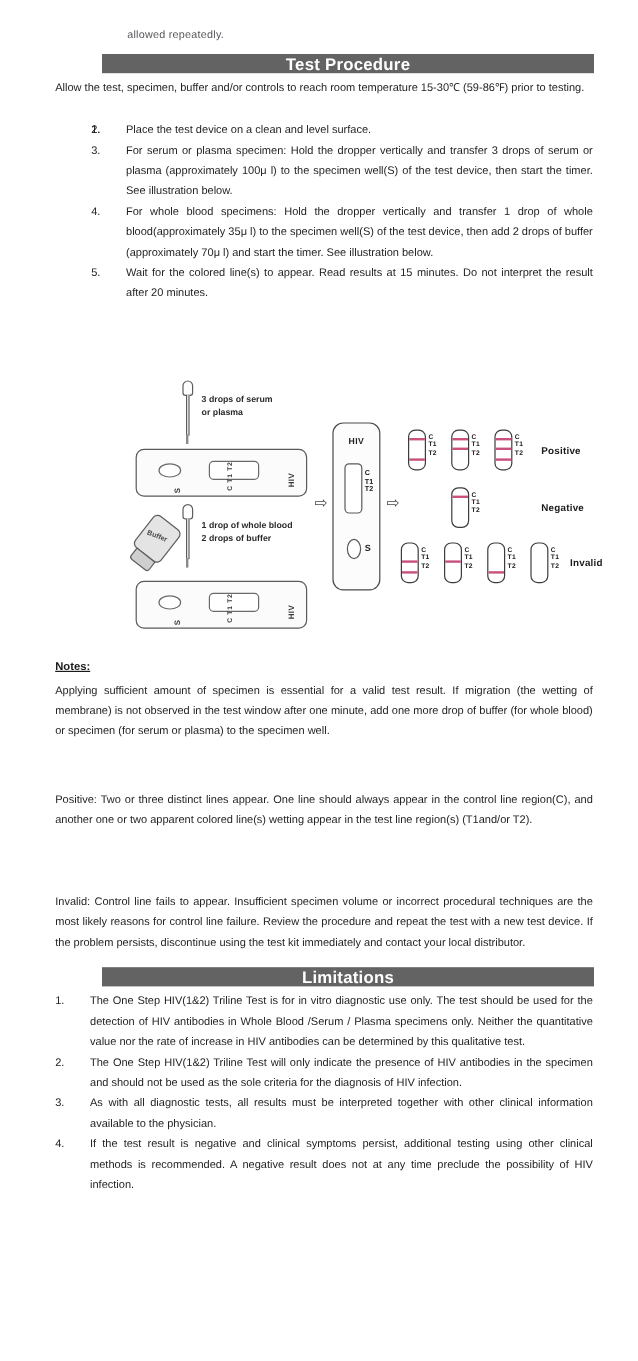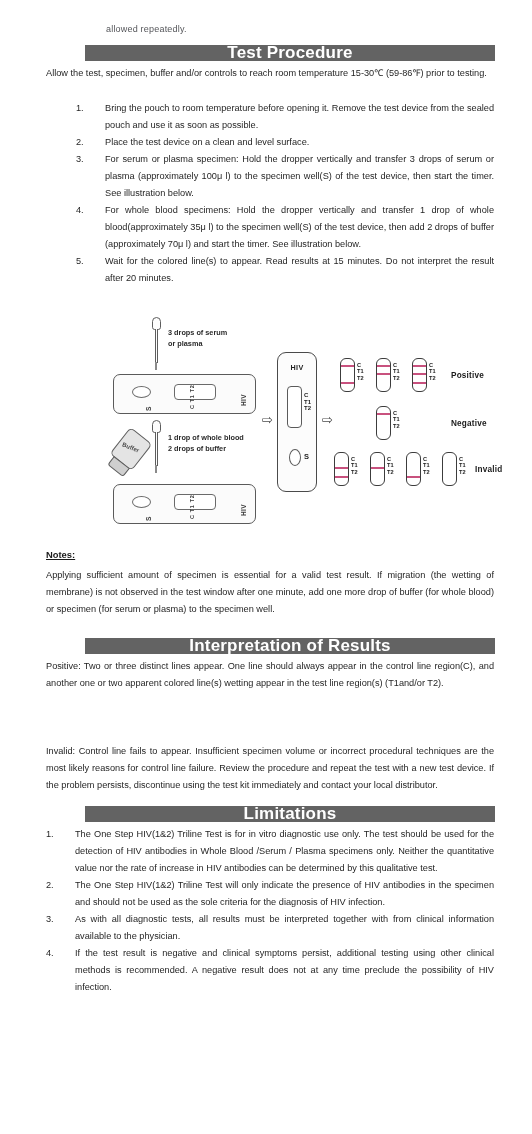--- a/index.html
+++ b/index.html
@@ -24,21 +24,21 @@
     font-size: 9px; color: #55565a;
     letter-spacing: .2px;
   }
 
   
   .sec-bar {
     position: absolute;
     left: 85px; width: 410px; height: 16px;
     background: #636363;
     color: #ffffff;
-    font-size: 17px;
+    font-size: 14px;
     font-weight: bold;
     text-align: center;
     line-height: 16px;
     letter-spacing: .2px;
   }
 
   
   .para {
     position: absolute;
     font-size: 9.2px;
@@ -232,21 +232,20 @@
 
   <div class="top-sliver">allowed repeatedly.</div>
 
   <div class="sec-bar" style="top:17px;">Test Procedure</div>
 
   <div class="para" style="left:46px; top:37px; width:448px;">Allow the test, specimen, buffer and/or controls to reach room temperature 15-30℃ (59-86℉) prior to testing.</div>
 
   <div class="numlist" style="left:76px; top:72px; width:418px;">
     <div class="li">
       <span class="num">1.</span>
-      <span>Bring the pouch to room temperature before opening it. Remove the test device from the sealed pouch and use it as soon as possible.</span>
     </div>
     <div class="li nojust">
       <span class="num">2.</span>
       <span>Place the test device on a clean and level surface.</span>
     </div>
     <div class="li">
       <span class="num">3.</span>
       <span>For serum or plasma specimen: Hold the dropper vertically and transfer 3 drops of serum or plasma (approximately 100μ l) to the specimen well(S) of the test device, then start the timer. See illustration below.</span>
     </div>
     <div class="li">
@@ -395,21 +394,20 @@
       <div>T1</div>
       <div>T2</div>
     </div>
 
     <div class="res-label" style="left:475px; top:151px;">Invalid</div>
   </div>
 
   <div class="notes-label" style="left:46px; top:521px;">Notes:</div>
   <div class="para" style="left:46px; top:539px; width:448px;">Applying sufficient amount of specimen is essential for a valid test result. If migration (the wetting of membrane) is not observed in the test window after one minute, add one more drop of buffer (for whole blood) or specimen (for serum or plasma) to the specimen well.</div>
 
-  <div class="sec-bar" style="top:610px;">Interpretation of Results</div>
 
   <div class="para" style="left:46px; top:630px; width:448px;">
     <b>Positive:</b><span> Two or three distinct lines appear. One line should always appear in the control line region(C), and another one or two apparent colored line(s) wetting appear in the test line region(s) (T1and/or T2).</span>
   </div>
 
 
   <div class="para" style="left:46px; top:715px; width:448px;">
     <b>Invalid:</b><span> Control line fails to appear. Insufficient specimen volume or incorrect procedural techniques are the most likely reasons for control line failure. Review the procedure and repeat the test with a new test device. If the problem persists, discontinue using the test kit immediately and contact your local distributor.</span>
   </div>
 
@@ -419,21 +417,21 @@
     <div class="li">
       <span class="num">1.</span>
       <span>The One Step HIV(1&amp;2) Triline Test is for in vitro diagnostic use only. The test should be used for the detection of HIV antibodies in Whole Blood /Serum / Plasma specimens only. Neither the quantitative value nor the rate of increase in HIV antibodies can be determined by this qualitative test.</span>
     </div>
     <div class="li">
       <span class="num">2.</span>
       <span>The One Step HIV(1&amp;2) Triline Test will only indicate the presence of HIV antibodies in the specimen and should not be used as the sole criteria for the diagnosis of HIV infection.</span>
     </div>
     <div class="li">
       <span class="num">3.</span>
-      <span>As with all diagnostic tests, all results must be interpreted together with from clinical information available to the physician.</span>
+      <span>As with all diagnostic tests, all results must be interpreted together with other clinical information available to the physician.</span>
     </div>
     <div class="li">
       <span class="num">4.</span>
       <span>If the test result is negative and clinical symptoms persist, additional testing using other clinical methods is recommended. A negative result does not at any time preclude the possibility of HIV infection.</span>
     </div>
   </div>
 
 </div>
 
 </body></html>

